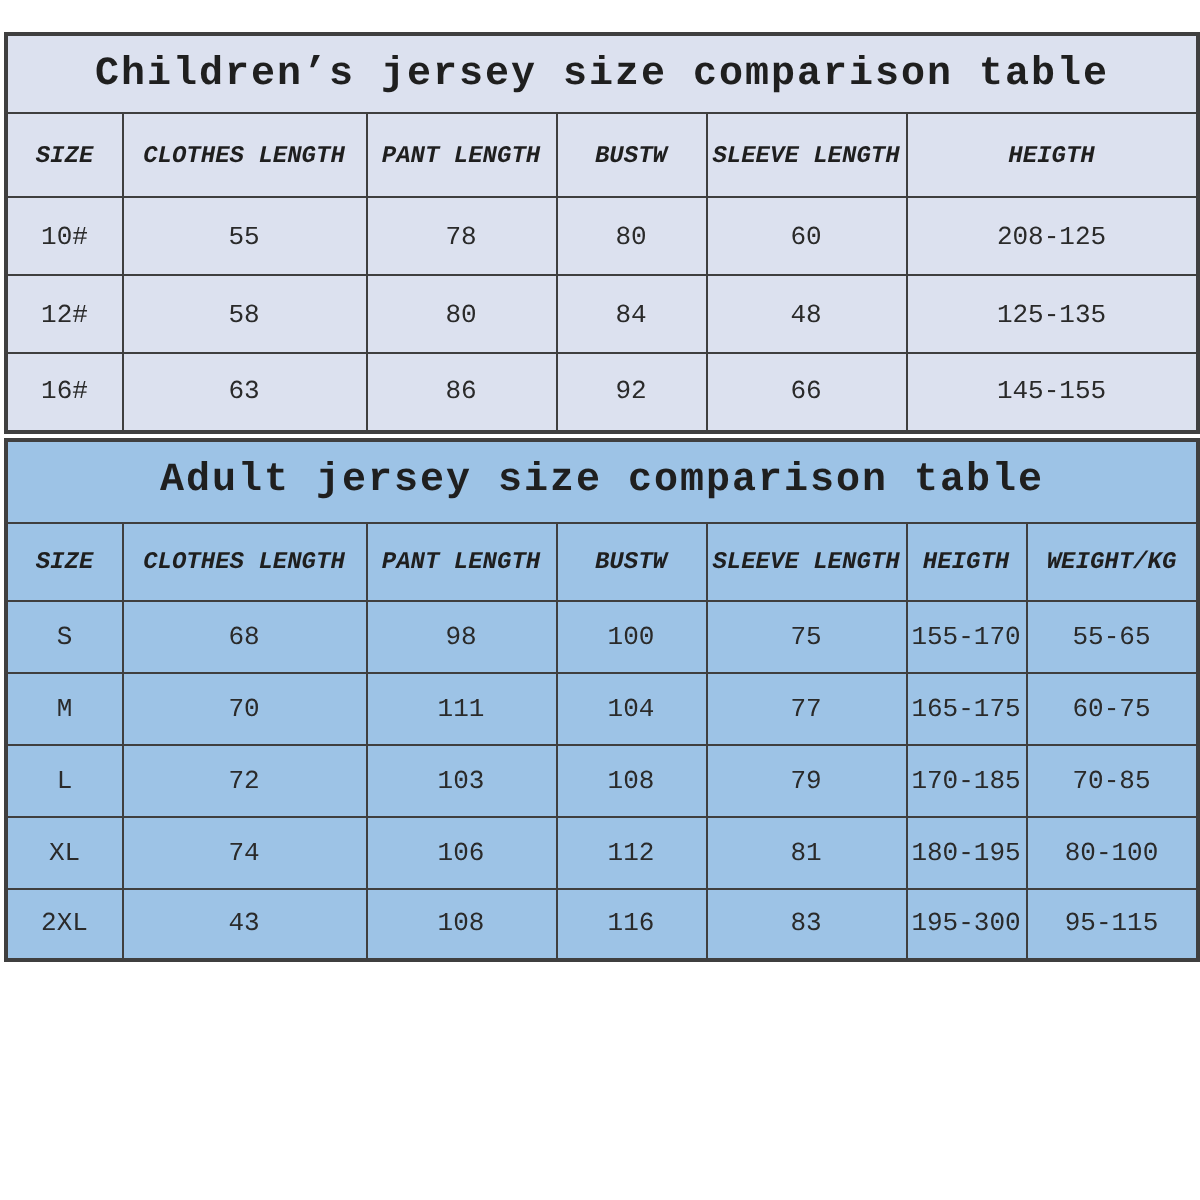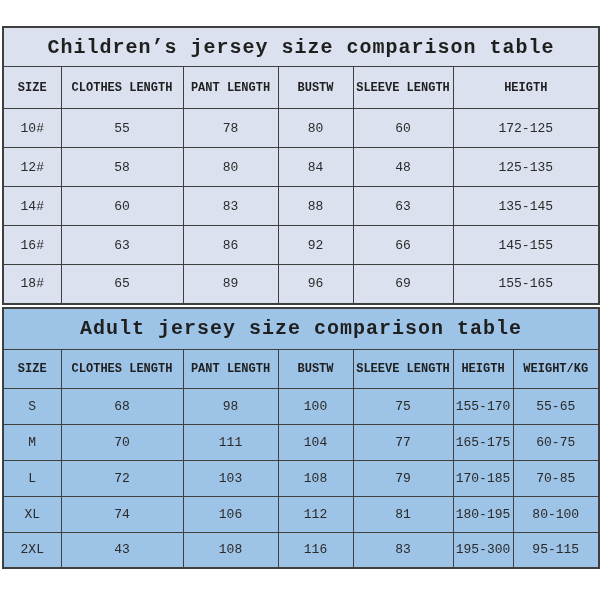--- a/index.html
+++ b/index.html
@@ -13,21 +13,21 @@
     color: #1f1f1f;
   }
   .stage {
     position: relative;
     width: 600px;
     height: 600px;
     background: #ffffff;
   }
   .tables-wrap {
     position: absolute;
-    top: 26px;
+    top: 16px;
     left: 2px;
     width: 512px;
   }
   table.size-table {
     border-collapse: collapse;
     table-layout: fixed;
     width: 596px;
     border: 2px solid #3f3f3f;
   }
   table.size-table td, table.size-table th {
@@ -42,20 +42,21 @@
     font-size: 20px;
     font-weight: bold;
     letter-spacing: 1px;
   }
   .t-children .title-row td { height: 38px; }
   .t-adult    .title-row td { height: 40px; }
   .header-row th {
     font-size: 12px;
     font-weight: bold;
     letter-spacing: 0px;
+    font-style: italic;
   }
   .t-children .header-row th { height: 41px; }
   .t-adult    .header-row th { height: 38px; }
   .t-children tbody tr { height: 39px; }
   .t-adult    tbody tr { height: 36px; }
   tbody td {
     font-size: 13px;
     font-weight: normal;
     color: #2a2a2a;
   }
@@ -92,53 +93,37 @@
             <th>HEIGTH</th>
           </tr>
       </thead>
       <tbody>
           <tr>
             <td>10#</td>
             <td>55</td>
             <td>78</td>
             <td>80</td>
             <td>60</td>
-            <td>172-125</td>
+            <td>208-125</td>
           </tr>
           <tr>
             <td>12#</td>
             <td>58</td>
             <td>80</td>
             <td>84</td>
             <td>48</td>
             <td>125-135</td>
           </tr>
           <tr>
-            <td>14#</td>
-            <td>60</td>
-            <td>83</td>
-            <td>88</td>
-            <td>63</td>
-            <td>135-145</td>
-          </tr>
-          <tr>
             <td>16#</td>
             <td>63</td>
             <td>86</td>
             <td>92</td>
             <td>66</td>
             <td>145-155</td>
-          </tr>
-          <tr>
-            <td>18#</td>
-            <td>65</td>
-            <td>89</td>
-            <td>96</td>
-            <td>69</td>
-            <td>155-165</td>
           </tr>
         </tbody>
     </table>
 
     <div class="gap"></div>
 
     <table class="size-table t-adult" id="adult-table" style="background: rgb(157, 195, 230);">
       <colgroup>
         <col style="width:58px">
           <col style="width:122px">

